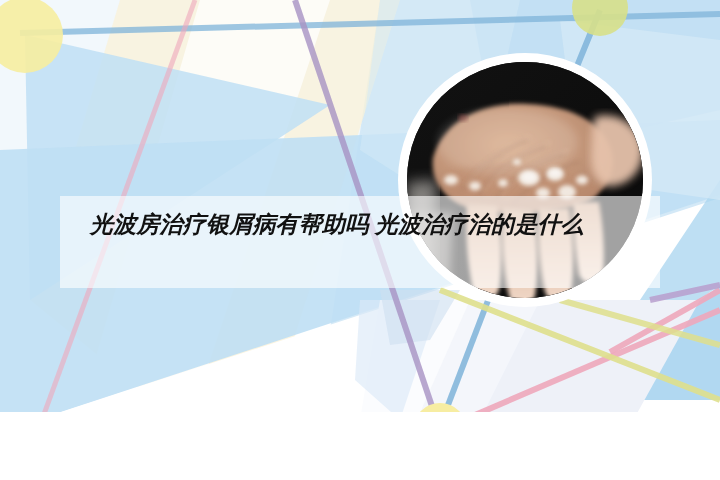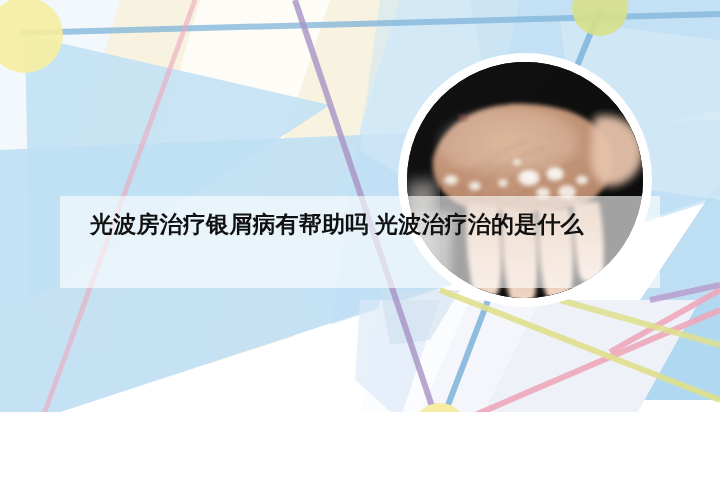--- a/index.html
+++ b/index.html
@@ -9,20 +9,21 @@
   }
   body {
     font-family: "Liberation Sans", "DejaVu Sans", sans-serif;
   }
   #stage {
     position: relative;
     width: 720px;
     height: 412px;
     overflow: hidden;
     background: #7dd3fc;
+    font-style: italic;
   }
   #bg-svg {
     position: absolute;
     left: 0;
     top: 0;
     width: 720px;
     height: 480px;
     display: block;
   }
 

